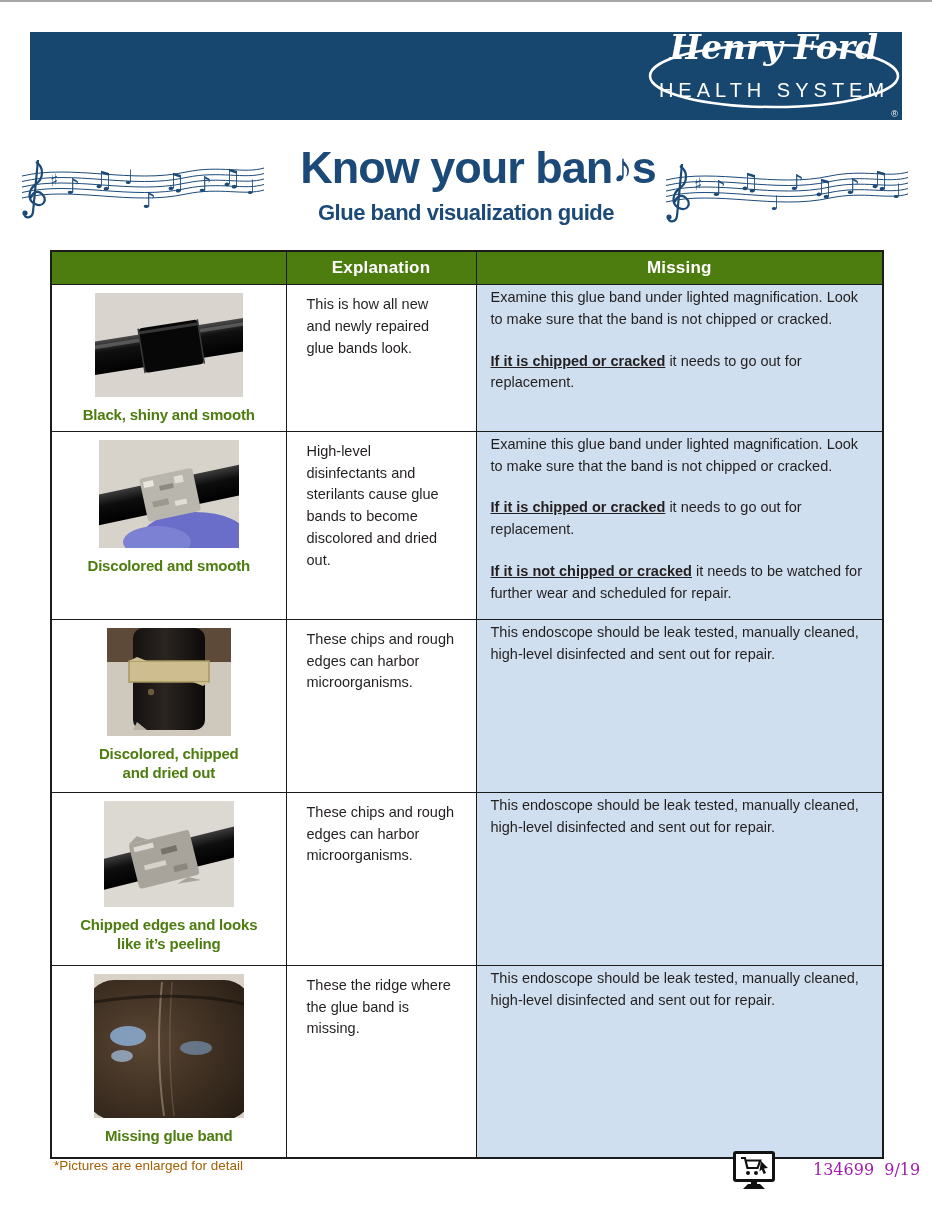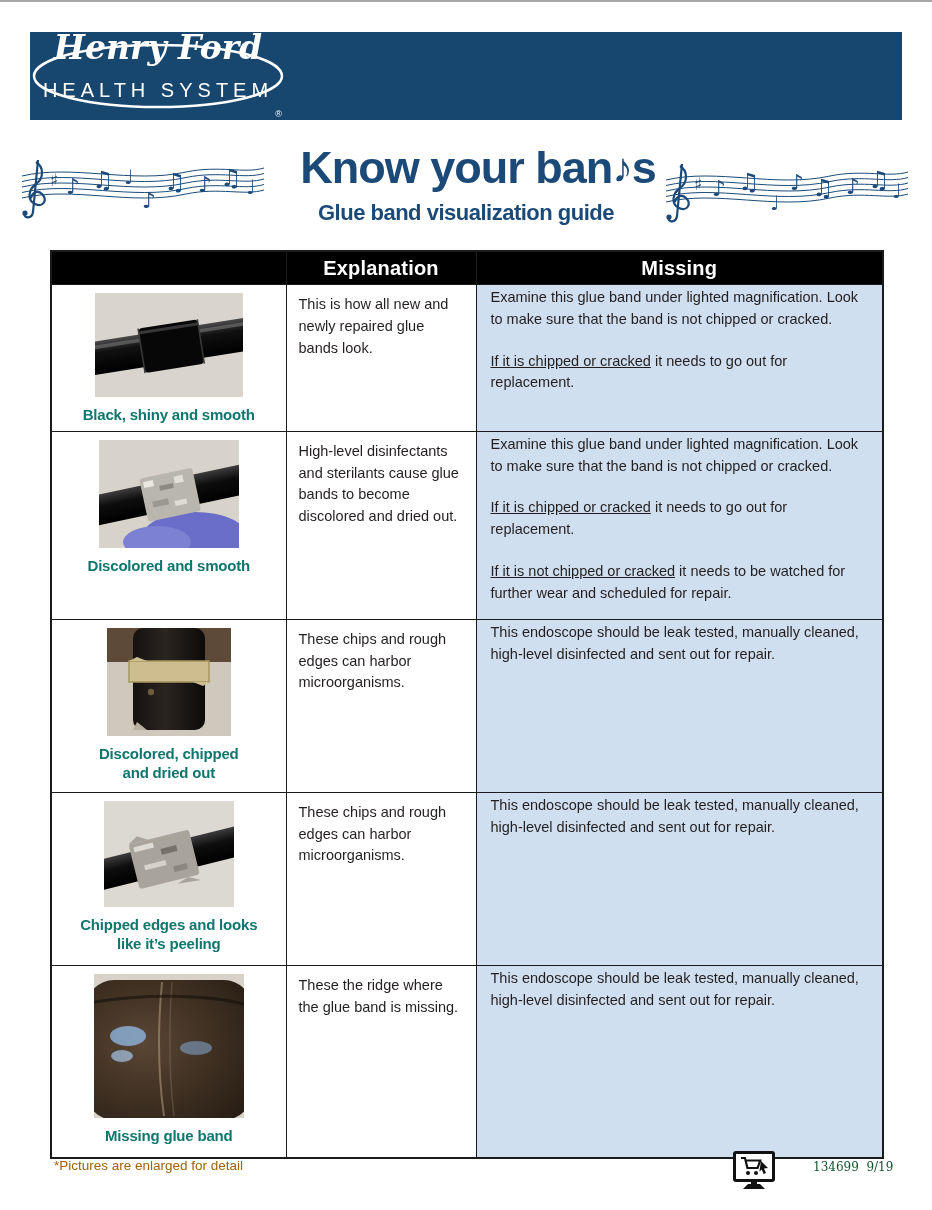--- a/index.html
+++ b/index.html
@@ -2,21 +2,21 @@
 <html><head>
 <meta charset="utf-8">
 <style>
   html,body{margin:0;padding:0;background:#e9e9e9;}
   .page{position:relative;width:932px;height:1210px;background:#ffffff;margin:0 auto;
         font-family:"Liberation Sans","DejaVu Sans",sans-serif;color:#231f20;
         border-top:2px solid #a7a7a7;overflow:hidden;}
 
   
   .topbar{position:absolute;left:30px;top:30px;width:872px;height:88px;background:#17466f;
-          display:flex;align-items:center;justify-content:flex-start;}
+          display:flex;align-items:center;justify-content:flex-end;}
   .logo{position:relative;width:256px;height:78px;color:#fff;}
   .logo svg.ellipse{position:absolute;left:0;top:4px;}
   .logo-script{position:absolute;top:-6px;left:0;right:0;text-align:center;
                font-family:"DejaVu Serif","Liberation Serif",serif;font-style:italic;font-weight:700;
                font-size:33px;line-height:1;white-space:nowrap;}
   .logo-caps{position:absolute;top:42px;left:0;right:0;text-align:center;
              font-size:20px;letter-spacing:5px;font-weight:500;white-space:nowrap;}
   .logo-reg{position:absolute;right:4px;bottom:-4px;font-size:9px;}
 
   
@@ -27,36 +27,36 @@
             font-size:22px;font-weight:700;letter-spacing:-0.5px;}
 
   .staff{position:absolute;}
   .staff-left{left:16px;top:148px;}
   .staff-right{left:660px;top:152px;}
 
   
   .guide{position:absolute;left:50px;top:248px;}
   table{border-collapse:collapse;table-layout:fixed;width:832px;border:2px solid #1b1b1b;}
   th,td{border:1.5px solid #1b1b1b;}
-  th{background:#000000;color:#fff;height:30px;font-size:20px;font-weight:700;letter-spacing:0.2px;margin-left:27px;}
+  th{background:#4d7c0f;color:#fff;height:30px;font-size:17px;font-weight:700;letter-spacing:0.2px;margin-left:27px;}
   td.img-cell{vertical-align:top;text-align:center;padding:8px 6px 6px;background:#fff;}
-  td.exp{vertical-align:top;padding:9px 12px;font-size:14.5px;line-height:1.5;background:#fff;}
+  td.exp{vertical-align:top;padding:9px 20px;font-size:14.5px;line-height:1.5;background:#fff;}
   td.act{vertical-align:top;padding:2px 14px;font-size:14.5px;line-height:1.5;background:#cfdfef;}
   td.act p{margin:0 0 20px;}
   td.act p:last-child{margin-bottom:0;}
-  td.act strong.bu{font-weight:400;text-decoration:underline;margin-top:28px;}
+  td.act strong.bu{font-weight:700;text-decoration:underline;margin-top:28px;}
   .caption{margin-top:5px;font-size:15px;font-weight:600;letter-spacing:-0.2px;line-height:1.25;
-           color:#0f766e;white-space:pre-line;}
+           color:#4d7c0f;white-space:pre-line;}
   .photo{display:inline-block;line-height:0;}
 
   
   .footnote{position:absolute;left:54px;top:1156px;font-size:13.5px;color:#a16207;}
   .order-icon{position:absolute;left:731px;top:1147px;line-height:0;}
   .docnum{position:absolute;left:813px;top:1158px;font-family:"DejaVu Serif","Liberation Serif",serif;
-          font-size:12px;color:#14532d;white-space:pre;}
+          font-size:16px;color:#a21caf;white-space:pre;}
 </style>
 </head>
 <body>
 
 <div class="page">
 
   <div class="topbar">
     <div class="logo">
       <svg class="ellipse" width="256" height="70" viewBox="0 0 256 70">
         <ellipse cx="128" cy="35" rx="124" ry="31" fill="none" stroke="#ffffff" stroke-width="2.5"></ellipse>

